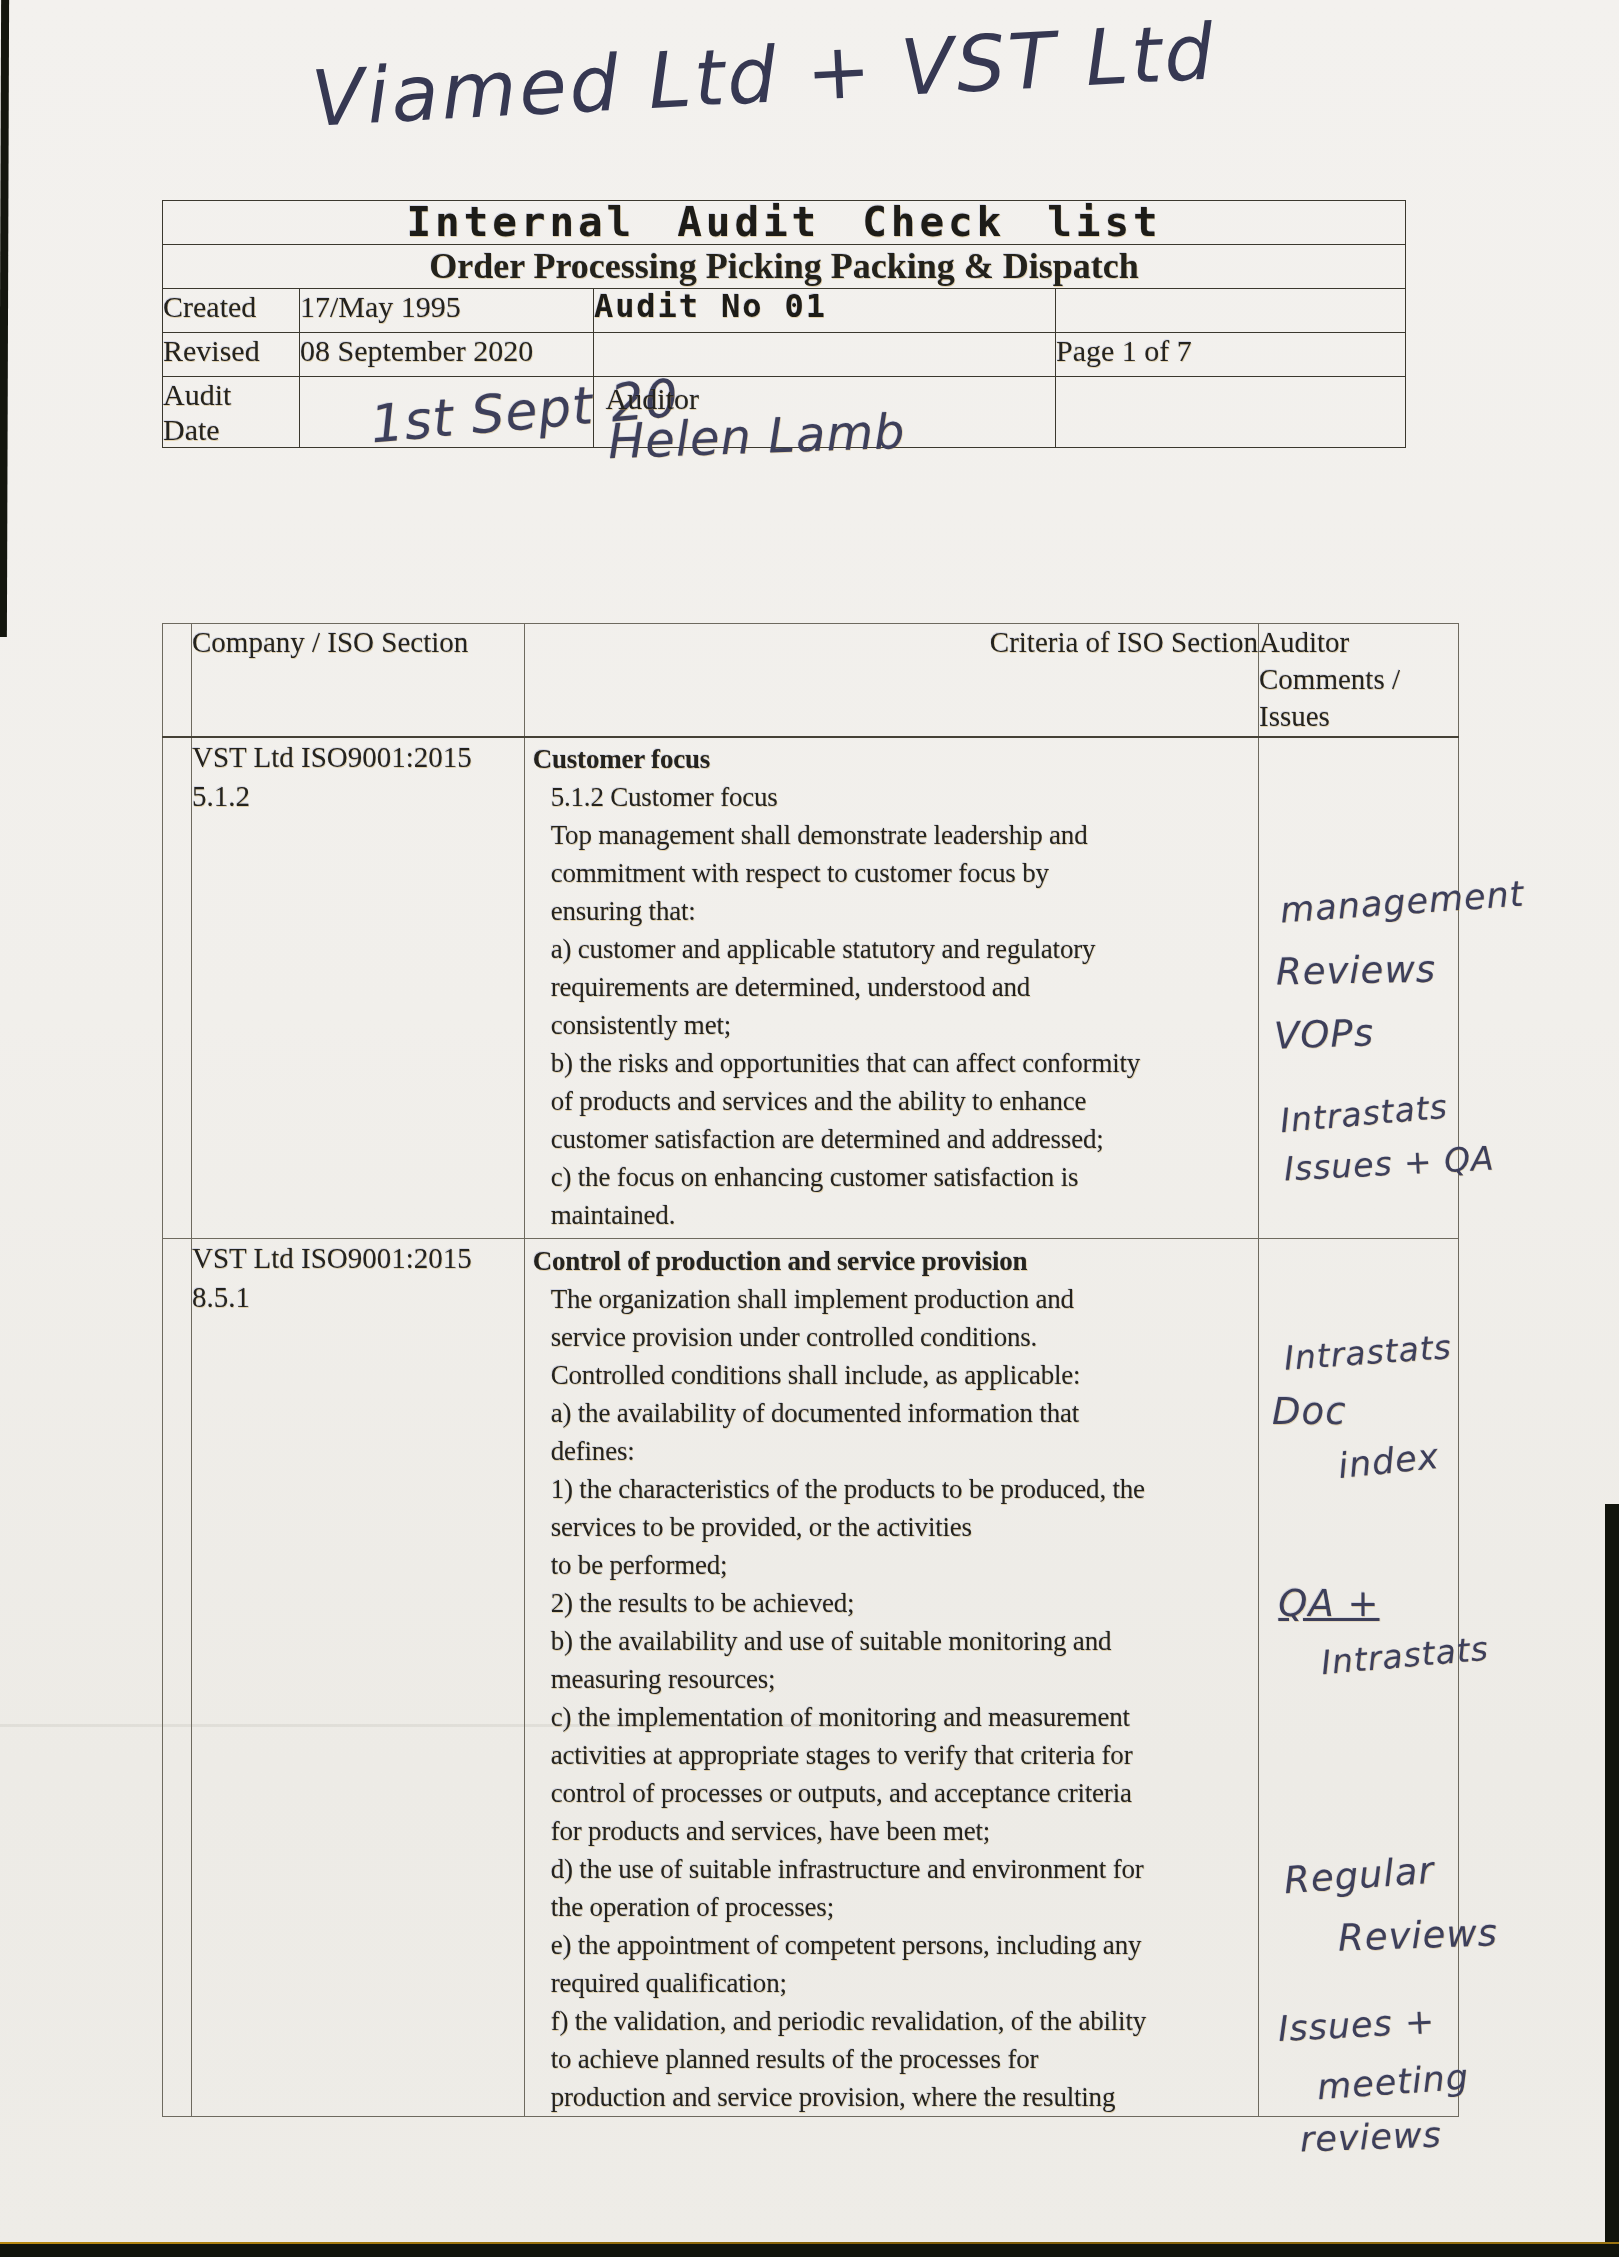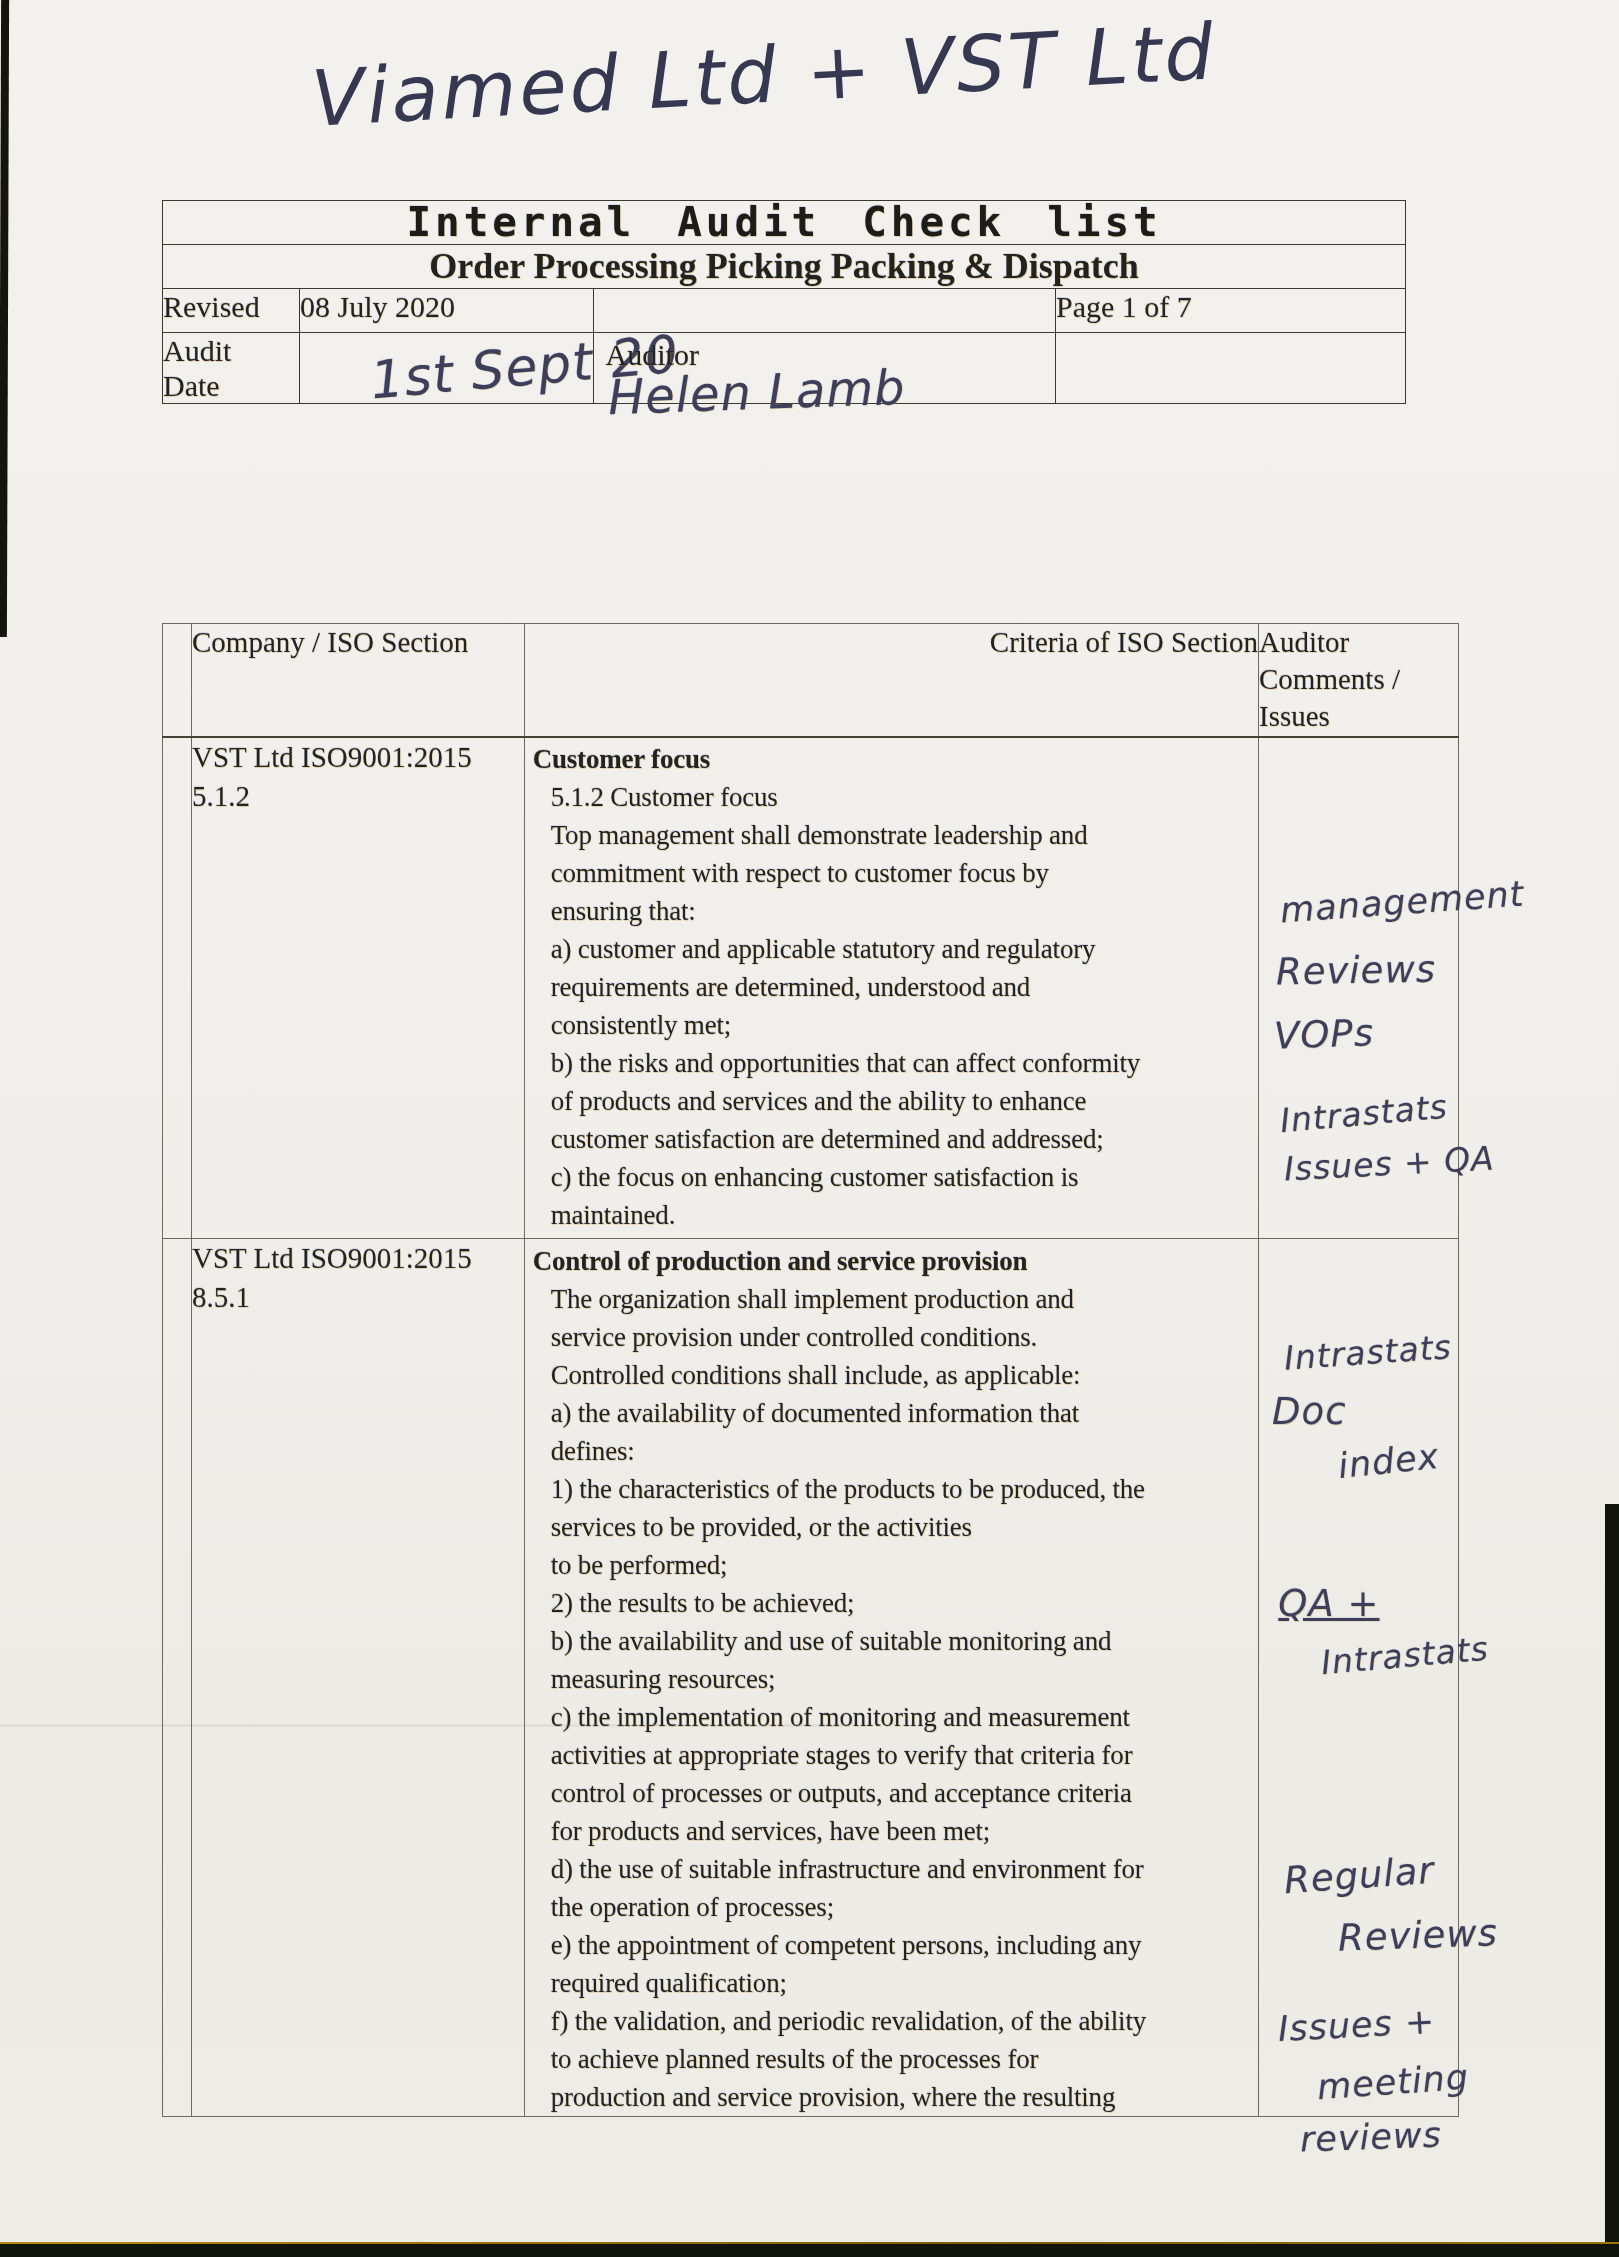--- a/index.html
+++ b/index.html
@@ -63,22 +63,28 @@
         <col style="width:350px">
       </colgroup>
     <tbody>
         <tr style="height:44px">
       <td colspan="4" class="meta-title">Internal Audit Check list</td>
     </tr>
     <tr style="height:44px">
       <td colspan="4" class="meta-subtitle">Order Processing Picking Packing &amp; Dispatch</td>
     </tr>
     <tr style="height:44px">
+      <td class="meta-label">Created</td>
+      <td class="meta-value">17/May 1995</td>
+      <td class="meta-value mono-bold">Audit No 01</td>
+      <td></td>
+    </tr>
+    <tr style="height:44px">
       <td class="meta-label">Revised</td>
-      <td class="meta-value">08 July 2020</td>
+      <td class="meta-value">08 September 2020</td>
       <td></td>
       <td class="meta-value">Page 1 of 7</td>
     </tr>
     <tr style="height:62px">
       <td class="meta-label pre">Audit
 Date</td>
       <td class="rel">
         <span class="hw hw-abs" style="left:70px;top:7.7px;font-size:52px;transform:rotate(-5deg);">1st Sept 20</span>
       </td>
       <td class="rel">

